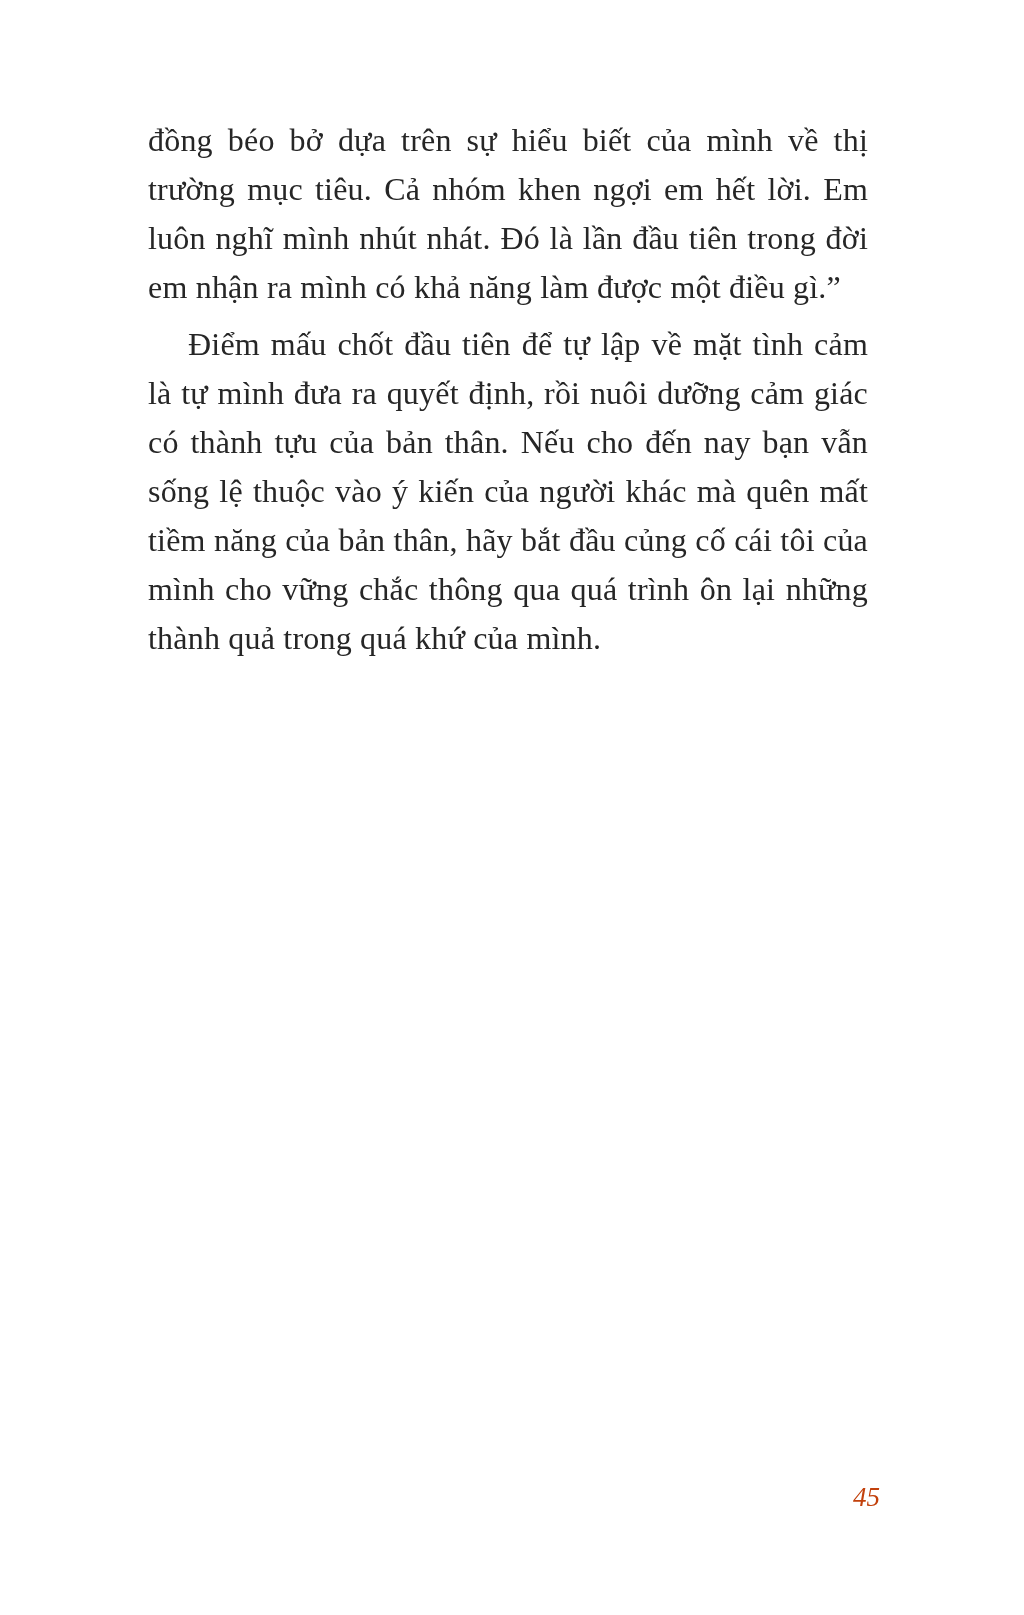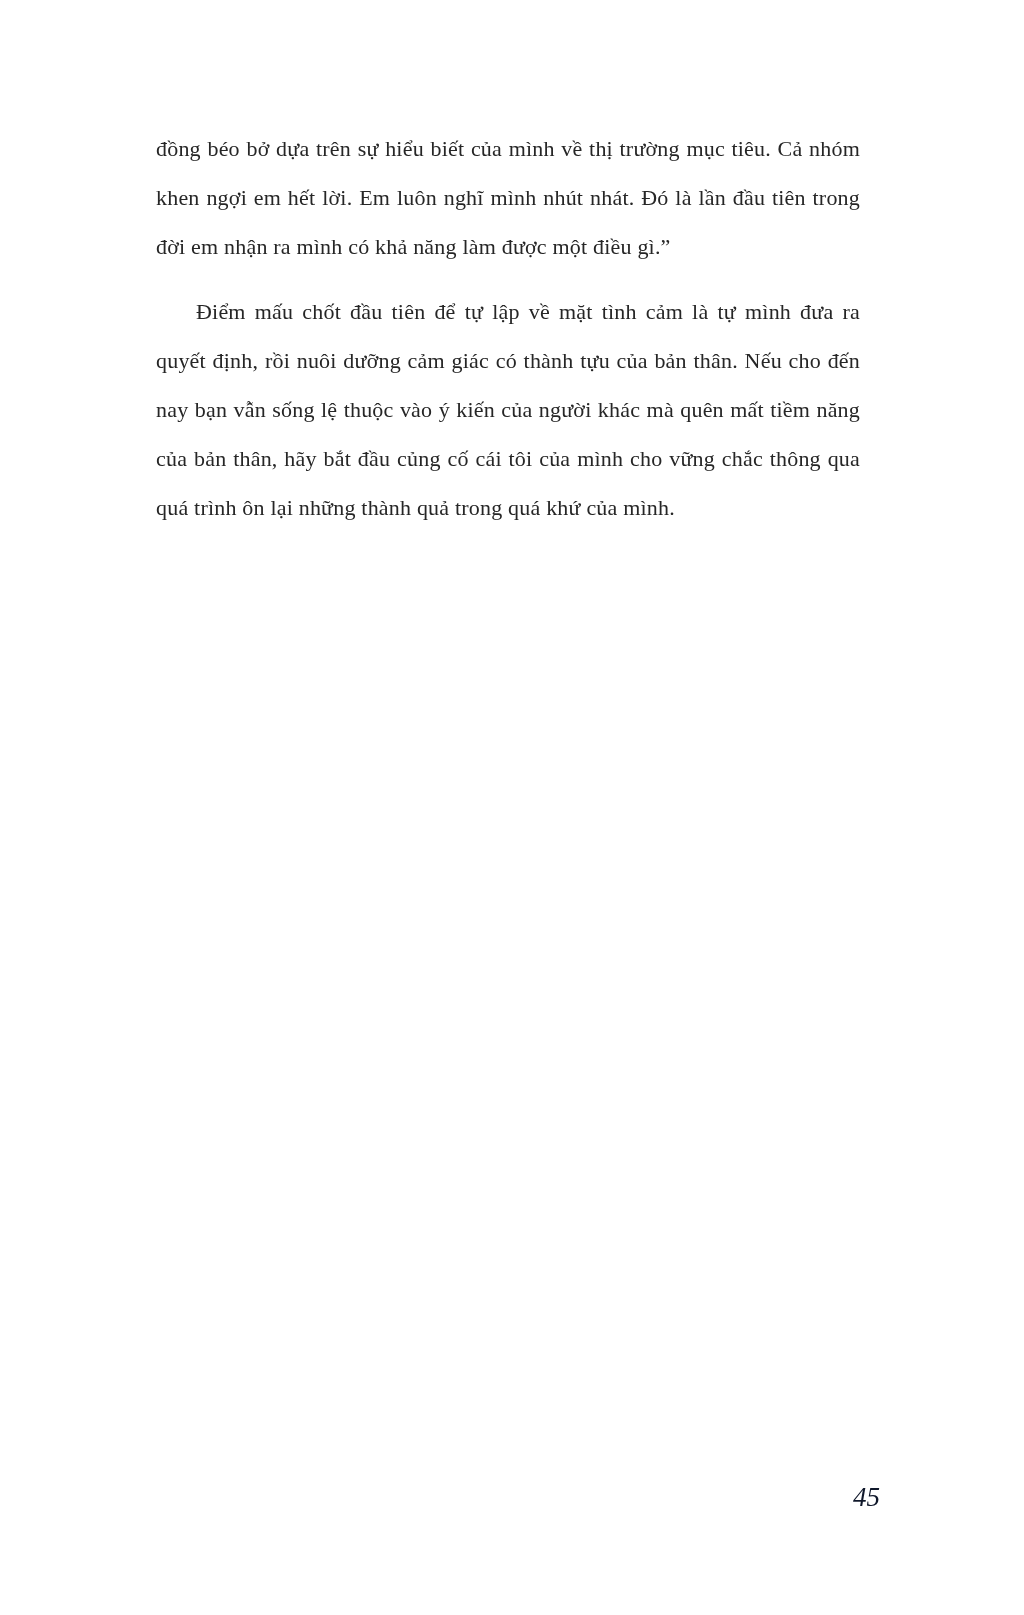--- a/index.html
+++ b/index.html
@@ -15,37 +15,37 @@
     overflow: hidden;
     font-family: "Liberation Serif", "DejaVu Serif", serif;
   }
   .text-block {
     position: absolute;
     left: 140px;
     top: 108px;
     width: 736px;
   }
   .para {
-    margin: 16px;
-    font-size: 22px;
+    margin: 8px;
+    font-size: 32px;
     line-height: 49px;
     color: #262626;
     text-align: justify;
     letter-spacing: 0.2px;
   }
   .para.indent {
     text-indent: 40px;
   }
   .page-number {
     position: absolute;
     top: 1482px;
     right: 144px;
     font-size: 27px;
     font-style: italic;
-    color: #0f172a;
+    color: #c2410c;
     text-align: right;
   }
 </style>
 </head>
 <body>
 
 <div class="book-page">
   <div class="text-block">
     <p class="para">đồng béo bở dựa trên sự hiểu biết của mình về thị trường mục tiêu. Cả nhóm khen ngợi em hết lời. Em luôn nghĩ mình nhút nhát. Đó là lần đầu tiên trong đời em nhận ra mình có khả năng làm được một điều gì.”</p>
     <p class="para indent">Điểm mấu chốt đầu tiên để tự lập về mặt tình cảm là tự mình đưa ra quyết định, rồi nuôi dưỡng cảm giác có thành tựu của bản thân. Nếu cho đến nay bạn vẫn sống lệ thuộc vào ý kiến của người khác mà quên mất tiềm năng của bản thân, hãy bắt đầu củng cố cái tôi của mình cho vững chắc thông qua quá trình ôn lại những thành quả trong quá khứ của mình.</p>

